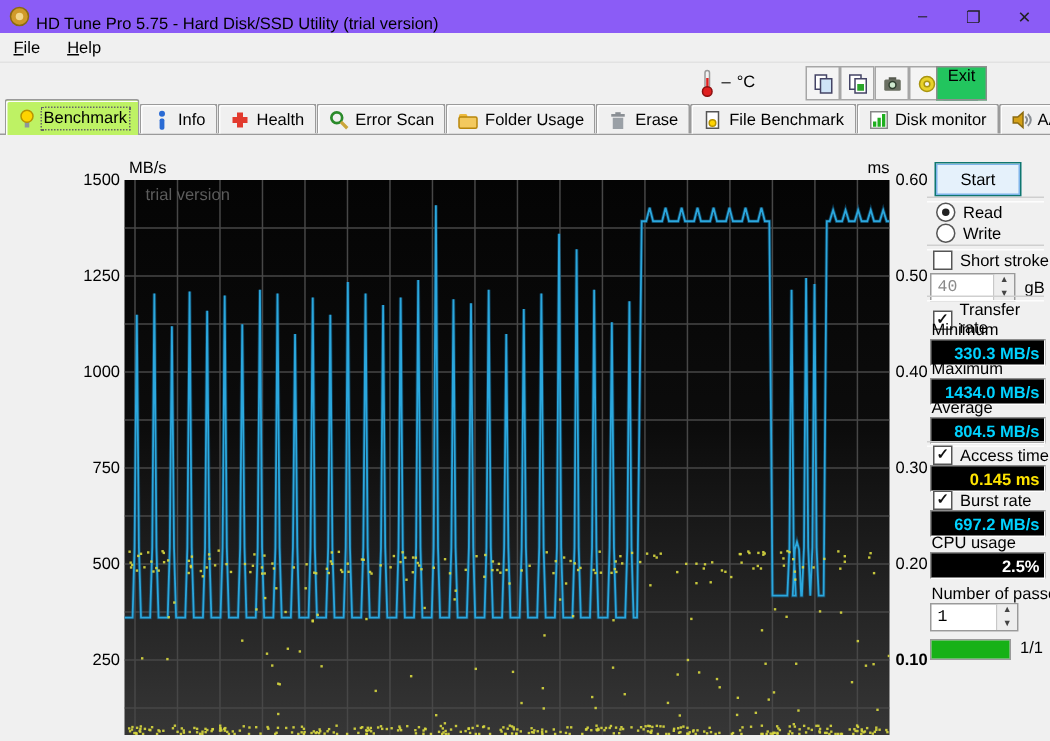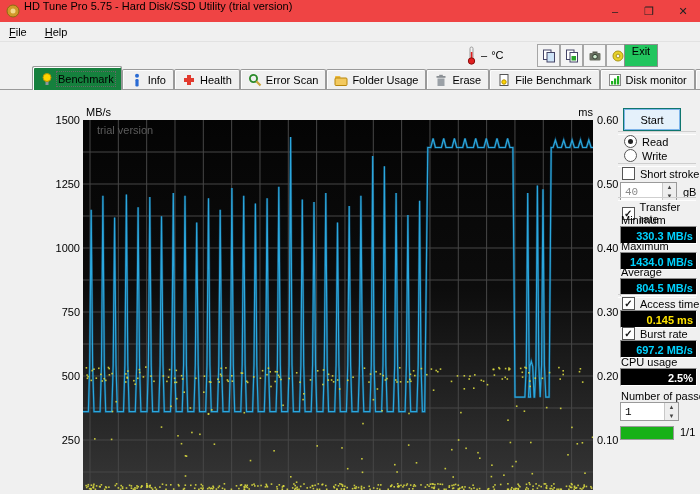--- a/index.html
+++ b/index.html
@@ -1,21 +1,21 @@
 <!DOCTYPE html>
 <html><head>
 <meta charset="utf-8">
 <style>
   html,body{margin:0;padding:0;background:#9a9a9a;}
   #app{position:relative;width:700px;height:494px;background:#f0f0f0;
        font-family:"Liberation Sans",sans-serif;font-size:11px;color:#000;
        outline:1px solid #5a5a5a;overflow:hidden;}
   .abs{position:absolute;}
   
-  .titlebar{left:0;top:0;width:700px;height:22px;background:#ef4444;display:flex;align-items:flex-start;}
+  .titlebar{left:0;top:0;width:700px;height:22px;background:#8b5cf6;display:flex;align-items:flex-end;}
   .title-text{margin-left:5px;white-space:nowrap;}
   .win-btns{position:absolute;right:0;top:0;height:22px;display:flex;}
   .win-btn{width:34px;height:22px;display:flex;align-items:center;justify-content:center;color:#222;font-size:11px;}
   
   .menubar{left:0;top:22px;width:700px;height:19px;background:#f0f0f0;display:flex;align-items:center;border-bottom:1px solid #e2e2e2;}
   .menu-item{padding:0 9px;}
   .menu-item u{text-decoration:underline;}
   
   .toolbar{left:0;top:42px;width:700px;height:26px;background:#f0f0f0;}
   .drive-select{left:5px;top:3px;width:450px;height:20px;background:#fff;border:1px solid #7a7a7a;display:flex;align-items:center;}
@@ -23,21 +23,21 @@
   .drive-chev{width:16px;text-align:center;color:#555;font-size:10px;}
   .temp{left:466px;top:3px;height:20px;display:flex;align-items:center;gap:4px;}
   .tool-btn{top:2px;width:21px;height:21px;border:1px solid #a6a6a6;background:#f4f4f4;display:flex;align-items:center;justify-content:center;}
   .tool-btn.update{background:#b23ace;}
   .exit-btn{left:624px;top:2px;width:32px;height:21px;border:1px solid #8e8e8e;background:#22c55e;display:flex;align-items:flex-start;justify-content:center;}
   
   .tabstrip{left:0;top:66px;width:700px;height:24px;border-bottom:1px solid #9a9a9a;display:flex;align-items:flex-end;padding-left:3px;box-sizing:border-box;}
   .tab{display:flex;align-items:center;gap:4px;padding:0 7px;height:19px;margin-top:3px;
        border:1px solid #9a9a9a;border-bottom:none;border-radius:2px 2px 0 0;background:#f0f0f0;
        box-shadow:inset 1px 1px 0 #fdfdfd;white-space:nowrap;position:relative;}
-  .tab.active{height:23px;margin-bottom:-1px;z-index:2;background:#15803d;margin-left:29px;}
+  .tab.active{height:23px;margin-bottom:-1px;z-index:2;background:#bef264;}
   .tab.active .tab-label{outline:1px dotted #666;outline-offset:1px;}
   
   .plot{left:83px;top:120px;width:510px;height:370px;background:linear-gradient(#040404,#0c0c0c 45%,#363636);}
   .watermark{left:14px;top:4px;color:#5c5c5c;}
   .axis-label{color:#000;}
   .tick{width:32px;text-align:right;}
   .rtick{text-align:left;}
   
   .sep{height:2px;border-top:1px solid #cfcfcf;border-bottom:1px solid #fdfdfd;}
   .btn-start{left:623px;top:108px;width:56px;height:21px;background:#e5f1fb;border:1px solid #0f766e;
@@ -208,21 +208,21 @@
       <div class="abs tick" style="left: 48px; top: 178px;">1250</div>
       <div class="abs tick" style="left: 48px; top: 242px;">1000</div>
       <div class="abs tick" style="left: 48px; top: 306px;">750</div>
       <div class="abs tick" style="left: 48px; top: 370px;">500</div>
       <div class="abs tick" style="left: 48px; top: 434px;">250</div>
       <div class="abs tick rtick" style="left: 597px; top: 114px;">0.60</div>
       <div class="abs tick rtick" style="left: 597px; top: 178px;">0.50</div>
       <div class="abs tick rtick" style="left: 597px; top: 242px;">0.40</div>
       <div class="abs tick rtick" style="left: 597px; top: 306px;">0.30</div>
       <div class="abs tick rtick" style="left: 597px; top: 370px;">0.20</div>
-      <div class="abs tick rtick" style="left: 597px; top: 434px;">0.10</div>
+      <div class="abs tick rtick" style="left: 597px; top: 434px; font-weight: bold;">0.10</div>
     </div>
 
   <div class="abs plot">
     <svg id="chart-svg" width="510" height="370" style="position:absolute;left:0;top:0">
         <line x1="7" y1="0" x2="7" y2="370" stroke="#474747" stroke-width="1"></line>
         <line x1="35.33" y1="0" x2="35.33" y2="370" stroke="#474747" stroke-width="1"></line>
         <line x1="63.66" y1="0" x2="63.66" y2="370" stroke="#474747" stroke-width="1"></line>
         <line x1="91.99" y1="0" x2="91.99" y2="370" stroke="#474747" stroke-width="1"></line>
         <line x1="120.32" y1="0" x2="120.32" y2="370" stroke="#474747" stroke-width="1"></line>
         <line x1="148.64999999999998" y1="0" x2="148.64999999999998" y2="370" stroke="#474747" stroke-width="1"></line>

